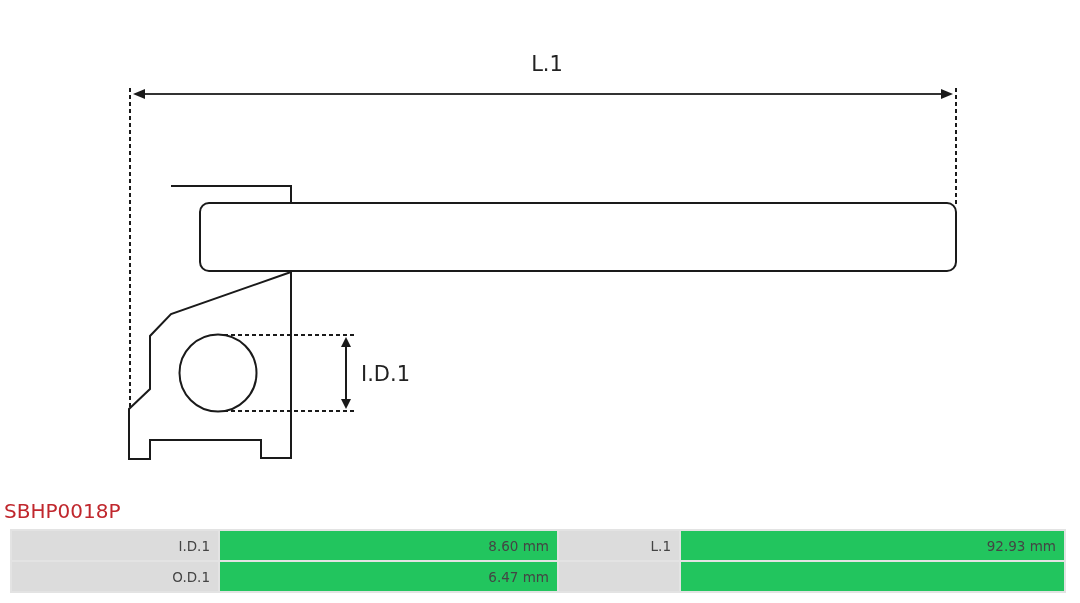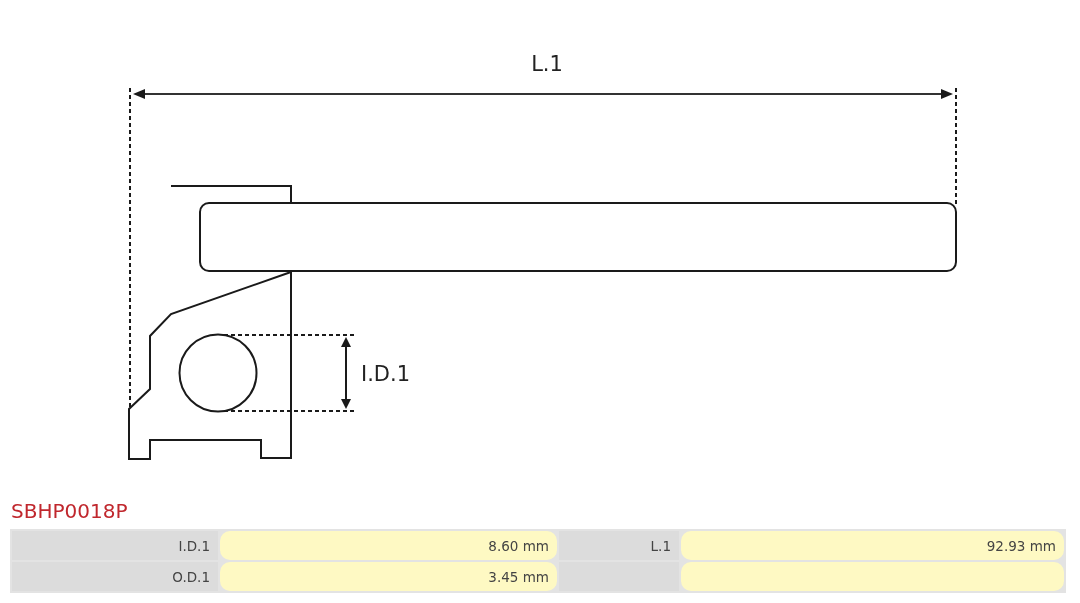--- a/index.html
+++ b/index.html
@@ -1,24 +1,24 @@
 <!DOCTYPE html>
 <html><head>
 <meta charset="utf-8">
 <style>
   html, body { margin: 0; padding: 0; background: #ffffff; }
   body { width: 1080px; height: 603px; position: relative; overflow: hidden; font-family: "DejaVu Sans", sans-serif; }
   .drawing { position: absolute; left: 0; top: 0; width: 1080px; height: 500px; }
   .drawing svg { display: block; }
   .dim-label { font-family: "DejaVu Sans", sans-serif; font-size: 21px; fill: #222; }
-  .part-code { position: absolute; left: 11px; top: 499px; font-size: 20px; color: #c0272d; letter-spacing: 0px; margin: 0; font-weight: normal; }
+  .part-code { position: absolute; left: 4px; top: 499px; font-size: 20px; color: #c0272d; letter-spacing: 0px; margin: 0; font-weight: normal; }
   table.specs { position: absolute; left: 10px; top: 529px; width: 1056px; border-collapse: separate; border-spacing: 2px; background: #e3e3e3; font-size: 13.5px; color: #444; }
   table.specs td { height: 29px; padding: 0 8px; text-align: right; vertical-align: middle; }
   td.lbl { background: #dcdcdc; }
-  td.val { background: #fef9c3; border-radius: 10px; }
+  td.val { background: #22c55e; }
   td.c1 { width: 190px; }
   td.c2 { width: 321px; }
   td.c3 { width: 104px; }
 </style>
 </head>
 <body>
 
 <div class="drawing">
   <svg width="1080" height="500" viewBox="0 0 1080 500">
 
@@ -50,18 +50,18 @@
 <table class="specs">
   <tbody>
     <tr>
       <td class="lbl c1">I.D.1</td>
       <td class="val c2">8.60 mm</td>
       <td class="lbl c3">L.1</td>
       <td class="val">92.93 mm</td>
     </tr>
     <tr>
       <td class="lbl c1">O.D.1</td>
-      <td class="val c2">3.45 mm</td>
+      <td class="val c2">6.47 mm</td>
       <td class="lbl c3"></td>
       <td class="val"></td>
     </tr>
   </tbody>
 </table>
 
 </body></html>

